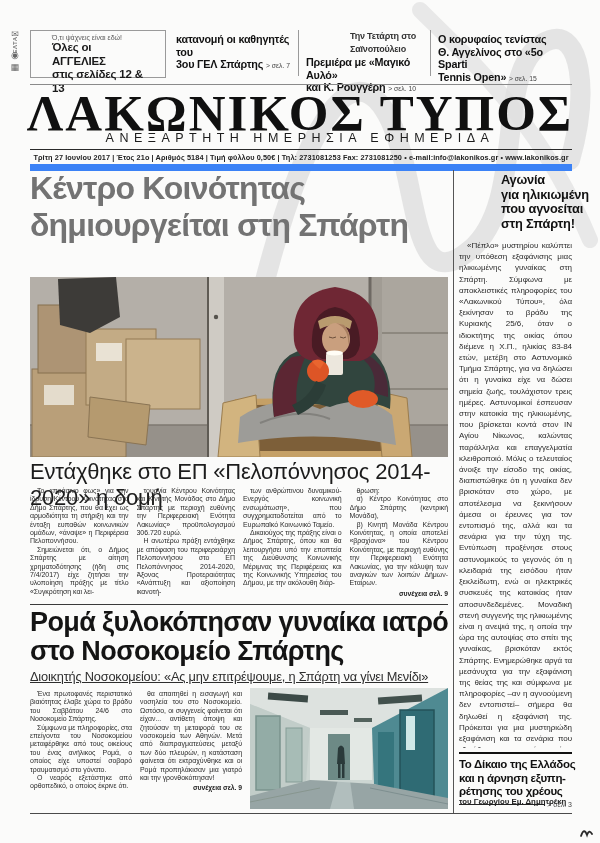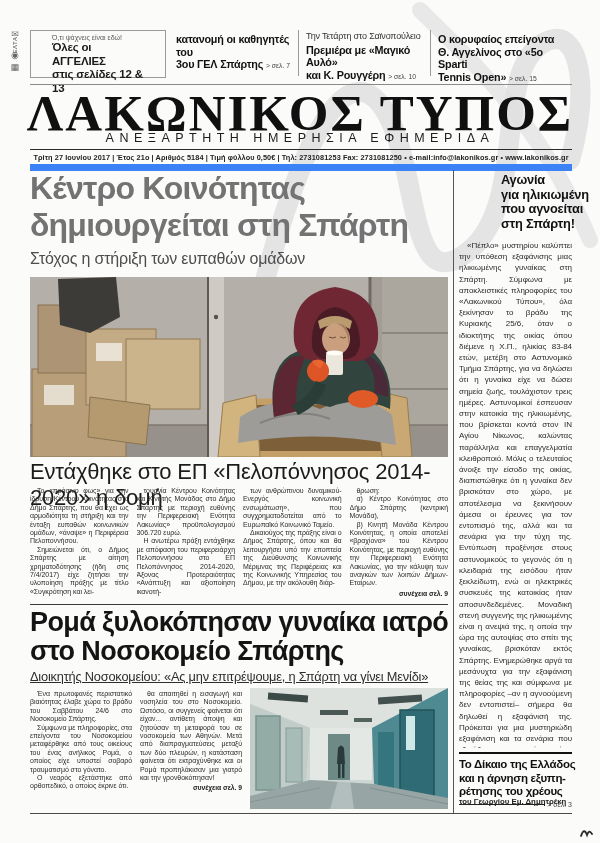--- a/index.html
+++ b/index.html
@@ -10,21 +10,21 @@
   .edge-logos{left:7px;top:30px;width:16px;height:56px;display:flex;flex-direction:column;
               align-items:center;gap:3px;color:#777;}
   .elta{transform:rotate(-90deg);font-size:6px;font-weight:bold;letter-spacing:.5px;}
   .mini-ic{font-size:9px;line-height:9px;color:#666;}
   .teaser-rule{left:30px;top:84px;width:542px;border-top:1px solid #8a8a8a;}
   .classified-box{left:30px;top:30px;width:136px;height:48px;border:1px solid #9a9a9a;
                   padding:3px 21px;box-sizing:border-box;}
   .cb-tag{font-size:7px;color:#555;}
   .cb-line{font-size:11.5px;font-weight:bold;line-height:13.5px;letter-spacing:-.2px;}
   .teaser{font-weight:bold;font-size:10.8px;line-height:12.6px;letter-spacing:-.2px;color:#111;}
-  .teaser .kicker{font-weight:normal;font-size:9px;color:#333;margin-bottom:1px;}
+  .teaser .kicker{font-weight:bold;font-size:9px;color:#333;margin-bottom:1px;margin-left:44px;}
   .pageref{font-weight:normal;font-size:6.8px;color:#444;letter-spacing:0;}
   .vdiv{border-left:1px solid #9a9a9a;top:30px;height:46px;width:0;}
   
   .watermark{pointer-events:none;}
   .mast-title{left:0;top:84px;width:600px;text-align:center;
               font-family:"Liberation Serif",serif;font-weight:bold;font-size:51px;
               letter-spacing:2px;color:#101010;}
   .mast-sub{left:0;top:131px;width:600px;text-align:center;font-size:12.5px;
             letter-spacing:5.5px;color:#1c1c1c;}
   .datebar{left:30px;top:149px;width:542px;height:14px;border-top:1px solid #2a2a2a;
@@ -96,39 +96,38 @@
 
   <div class="abs teaser" style="left:306px;top:30px;width:118px;">
     <div class="kicker">Την Τετάρτη  στο Σαϊνοπούλειο</div>
     <div>Πρεμιέρα με «Μαγικό Αυλό»</div>
     <div><span>και Κ. Ρουγγέρη</span>
       <span class="pageref">&gt; σελ. 10</span></div>
   </div>
   <div class="abs vdiv" style="left:430px;"></div>
 
   <div class="abs teaser" style="left:438px;top:33px;width:134px;">
-    <div>Ο κορυφαίος επείγοντα</div>
+    <div>Ο κορυφαίος τενίστας</div>
     <div>Θ. Αγγελίνος στο «5ο Sparti</div>
     <div><span>Tennis Open»</span>
       <span class="pageref">&gt; σελ. 15</span></div>
   </div>
 
   <div class="abs teaser-rule"></div>
 
   <div class="abs mast-title">ΛΑΚΩΝΙΚΟΣ ΤΥΠΟΣ</div>
   <div class="abs mast-sub">ΑΝΕΞΑΡΤΗΤΗ ΗΜΕΡΗΣΙΑ ΕΦΗΜΕΡΙΔΑ</div>
   <div class="abs datebar">
     <div>Τρίτη 27 Ιουνίου 2017 | Έτος 21ο | Αριθμός 5184 | Τιμή φύλλου 0,50€ | Τηλ: 2731081253 Fax: 2731081250 • e-mail:info@lakonikos.gr • www.lakonikos.gr</div>
   </div>
 
   <div class="abs headline1">
     <div>Κέντρο Κοινότητας</div>
     <div>δημιουργείται στη Σπάρτη</div>
   </div>
-  <div class="abs subhead1">Στόχος η στήριξη των ευπαθών ομάδων</div>
 
   <div class="abs photo-frame" style="left:30px;top:277px;width:418px;height:180px;">
     <svg width="418" height="180" viewBox="0 0 418 180">
       <rect x="0" y="0" width="418" height="180" fill="#b4afa8"></rect>
       <rect x="340" y="0" width="78" height="180" fill="#a19c94"></rect>
       <rect x="352" y="0" width="66" height="180" fill="#aba69e"></rect>
       <line x1="340" y1="0" x2="340" y2="180" stroke="#6e6963" stroke-width="3"></line>
       <line x1="352" y1="56" x2="418" y2="56" stroke="#8d887f" stroke-width="2"></line>
       <line x1="352" y1="112" x2="418" y2="112" stroke="#8d887f" stroke-width="2"></line>
       <rect x="0" y="148" width="418" height="32" fill="#96918a"></rect>

